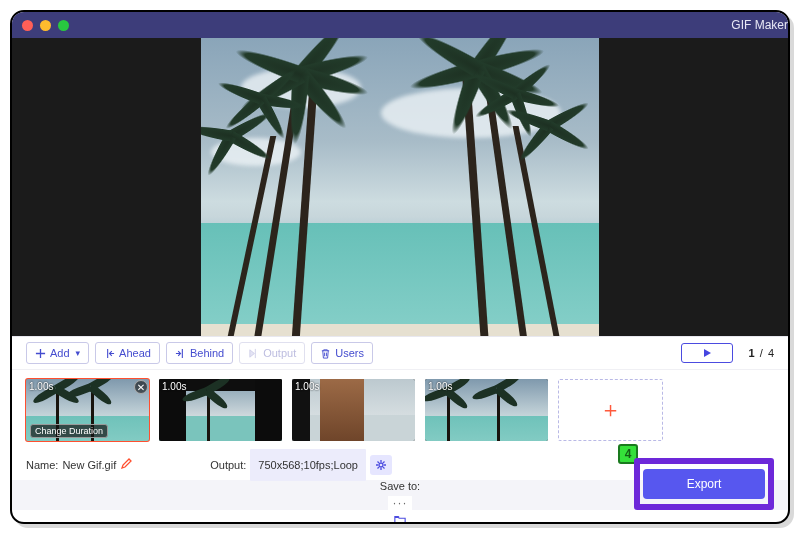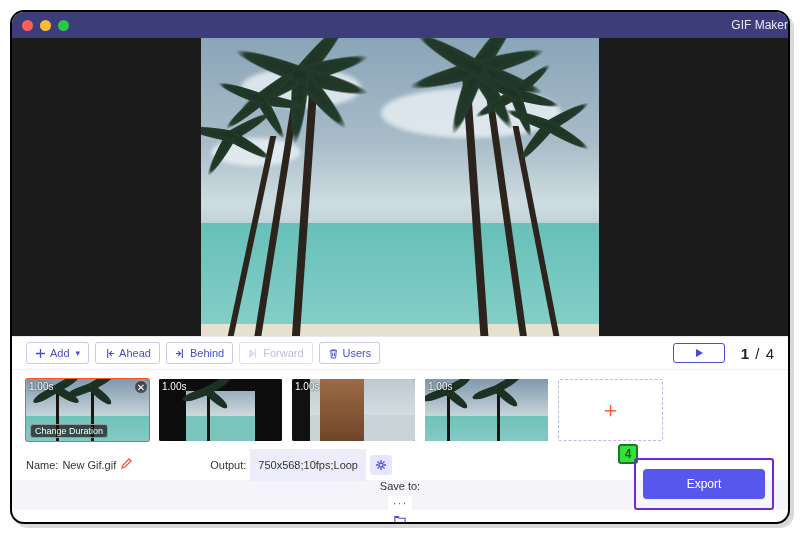--- a/index.html
+++ b/index.html
@@ -32,21 +32,21 @@
 
   
   .toolbar { height: 34px; display:flex; align-items:center; padding: 0 14px; gap: 6px; border-top:1px solid #e8e8ef; border-bottom:1px solid #f0f0f4; }
   .btn { display:inline-flex; align-items:center; gap:4px; height:22px; padding: 0 8px; font-size:11px; color:#444ccf; background:#fff; border:1px solid #c9c9e8; border-radius:3px; cursor:pointer; }
   .btn.disabled { color:#bdbde0; border-color:#e0e0ef; cursor:default; }
   .btn .caret { font-size:9px; margin-left:2px; }
   .btn svg { width:11px; height:11px; }
   .spacer { flex:1; }
   .play-btn { width:52px; height:20px; border:1px solid #4b4be0; border-radius:3px; display:flex; align-items:center; justify-content:center; cursor:pointer; }
   .play-btn svg { width:10px; height:10px; fill:#4646e0; }
-  .pager { font-size:15px; color:#222; margin-left:10px; }
+  .pager { font-size:11px; color:#222; margin-left:10px; }
   .pager b { font-weight:600; }
 
   
   .thumbs { height: 80px; display:flex; align-items:center; gap:10px; padding: 0 14px; }
   .thumb { position:relative; width:123px; height:62px; background:#111; border-radius:2px; overflow:hidden; cursor:pointer; }
   .thumb.selected { outline: 2px solid #ff4f2f; outline-offset: -1px; }
   .thumb .dur { position:absolute; top:2px; left:3px; font-size:10px; color:#fff; text-shadow:0 0 2px #000; }
   .thumb .close { position:absolute; top:1px; right:1px; width:14px; height:14px; border-radius:50%; background:rgba(0,0,0,0.55); color:#fff; font-size:10px; display:flex; align-items:center; justify-content:center; cursor:pointer; border:1px solid #aaa; }
   .thumb .cd { position:absolute; bottom:3px; left:4px; font-size:9px; color:#fff; background:rgba(20,20,20,0.7); border:1px solid #9a9a9a; border-radius:3px; padding:1px 4px; cursor:pointer; }
   .thumb-mini { position:absolute; inset:0; }
@@ -59,21 +59,21 @@
   .row .val { color:#333; }
   .edit-icon { color:#ff4f2f; cursor:pointer; }
   .gear { width:22px; height:20px; background:#e6e6ff; border-radius:3px; display:flex; align-items:center; justify-content:center; cursor:pointer; color:#4b4be0; }
   .gear svg, .folder-icon svg, .edit-icon svg { width:12px; height:12px; }
   .save-row { background:#f4f4f9; height:30px;flex-direction:column; }
   .path-box { flex:0 0 530px; height:20px; background:#fff; display:flex; align-items:center; padding:0 6px; color:#555; font-size:11px; }
   .dots-btn { width:24px; height:18px; background:#fff; border:none; display:flex; align-items:center; justify-content:center; color:#6a6a6a; font-size:12px; cursor:pointer; letter-spacing:1px; }
   .folder-icon { color:#4b4be0; cursor:pointer; }
 
   
-  .export-wrap { position:absolute; right:14px; bottom:12px; width:140px; height:52px; border:2px solid #6d28d9; border-radius:3px; display:flex; align-items:center; justify-content:center; }
+  .export-wrap { position:absolute; right:14px; bottom:12px; width:140px; height:52px; border:6px solid #6d28d9; border-radius:3px; display:flex; align-items:center; justify-content:center; }
   .export-btn { width:122px; height:30px; background:#5757ef; color:#fff; border:none; border-radius:4px; font-size:12px; cursor:pointer; }
   .badge4 { position:absolute; right:150px; bottom:58px; width:20px; height:20px; background:#35e03a; border:2px solid #1a7a1e; border-radius:3px; color:#135e15; font-weight:700; font-size:12px; display:flex; align-items:center; justify-content:center; }
 
   
   .ms-sky { position:absolute; inset:0; background:linear-gradient(#7f99ad,#c6d5da 60%, #6fc2ba 60%, #82cbc3); }
   .ms-palm { position:absolute; bottom:0; width:3px; background:#19140e; }
   .ms-fr { position:absolute; width:26px; height:8px; background:#1c3124; border-radius:0 60% 60% 0; transform-origin:left center; }
   .ms-wall { position:absolute; top:0; bottom:0; background:linear-gradient(#9c6a46,#6f452a); }
 </style>
 </head>
@@ -170,21 +170,21 @@
     <div class="btn">
       <svg viewBox="0 0 12 12">
           <path d="M8 1v10M1 6h5M3.5 3.5 6 6l-2.5 2.5" stroke="#444ccf" stroke-width="1.2" fill="none"></path>
         </svg>
       <span>Behind</span>
     </div>
     <div class="btn disabled">
       <svg viewBox="0 0 12 12">
           <path d="M8 1v10M7 6 2 2v8z" stroke="#cfcfe8" stroke-width="1" fill="#e4e4f4"></path>
         </svg>
-      <span>Forward</span>
+      <span>Output</span>
     </div>
     <div class="btn">
       <svg viewBox="0 0 12 12">
           <path d="M2 3h8M4 3V2h4v1M3 3l.7 8h4.6L9 3M5 5v4M7 5v4" stroke="#444ccf" stroke-width="1" fill="none"></path>
         </svg>
       <span>Users</span>
     </div>
     <div class="spacer"></div>
     <div class="play-btn">
       <svg viewBox="0 0 10 10">

